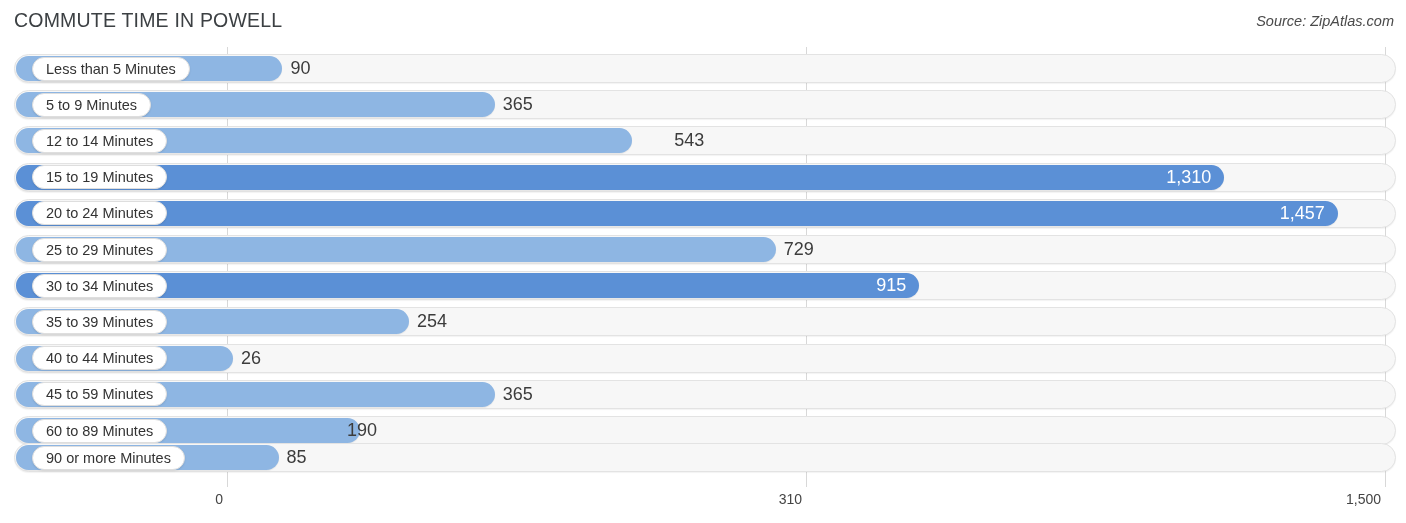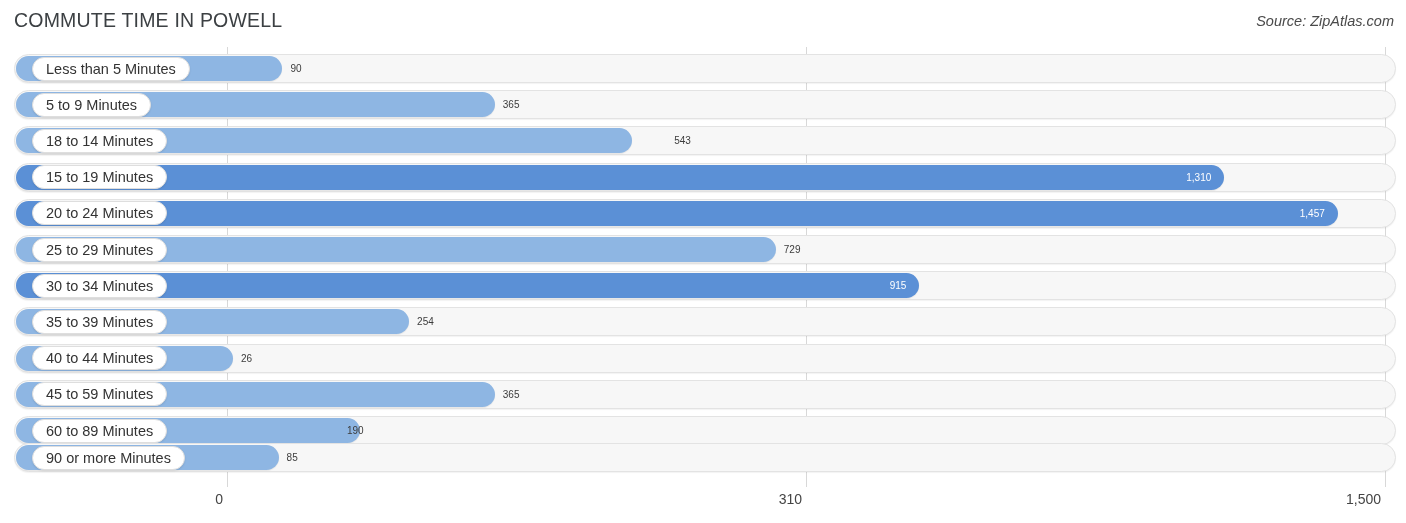--- a/index.html
+++ b/index.html
@@ -101,21 +101,21 @@
     white-space: nowrap;
     box-shadow: 0 1px 2px rgba(0,0,0,0.09);
     z-index: 3;
   }
   .bar-value {
     position: absolute;
     top: 0;
     height: 29px;
     display: flex;
     align-items: center;
-    font-size: 10px;
+    font-size: 18px;
     white-space: nowrap;
     z-index: 4;
   }
   .bar-value.outside {
     color: #3c3c3c;
     padding-left: 8px;
   }
   .bar-value.inside {
     color: #ffffff;
     transform: translateX(-100%);
@@ -161,21 +161,21 @@
       </div>
       <div class="bar-row" style="top: 43.2px;">
         <div class="bar-track" style="background: rgb(247, 247, 247); border-color: rgb(227, 227, 227);"></div>
         <div class="bar-fill" style="left: 2px; width: 478.78px; background: rgb(142, 182, 227);"></div>
         <div class="bar-label-pill">5 to 9 Minutes</div>
         <div class="bar-value outside" style="left: 480.78px; color: rgb(60, 60, 60);">365</div>
       </div>
       <div class="bar-row" style="top: 79.4px;">
         <div class="bar-track" style="background: rgb(247, 247, 247); border-color: rgb(227, 227, 227);"></div>
         <div class="bar-fill" style="left: 2px; width: 616.196px; background: rgb(142, 182, 227);"></div>
-        <div class="bar-label-pill">18 to 14 Minutes</div>
+        <div class="bar-label-pill">12 to 14 Minutes</div>
         <div class="bar-value outside" style="left: 618.196px; color: rgb(60, 60, 60); padding-left: 42px;">543</div>
       </div>
       <div class="bar-row" style="top: 115.6px;">
         <div class="bar-track" style="background: rgb(247, 247, 247); border-color: rgb(227, 227, 227);"></div>
         <div class="bar-fill" style="left: 2px; width: 1208.32px; background: rgb(91, 144, 214);"></div>
         <div class="bar-label-pill">15 to 19 Minutes</div>
         <div class="bar-value inside" style="left: 1210.32px; color: rgb(255, 255, 255);">1,310</div>
       </div>
       <div class="bar-row" style="top: 151.8px;">
         <div class="bar-track" style="background: rgb(247, 247, 247); border-color: rgb(227, 227, 227);"></div>

